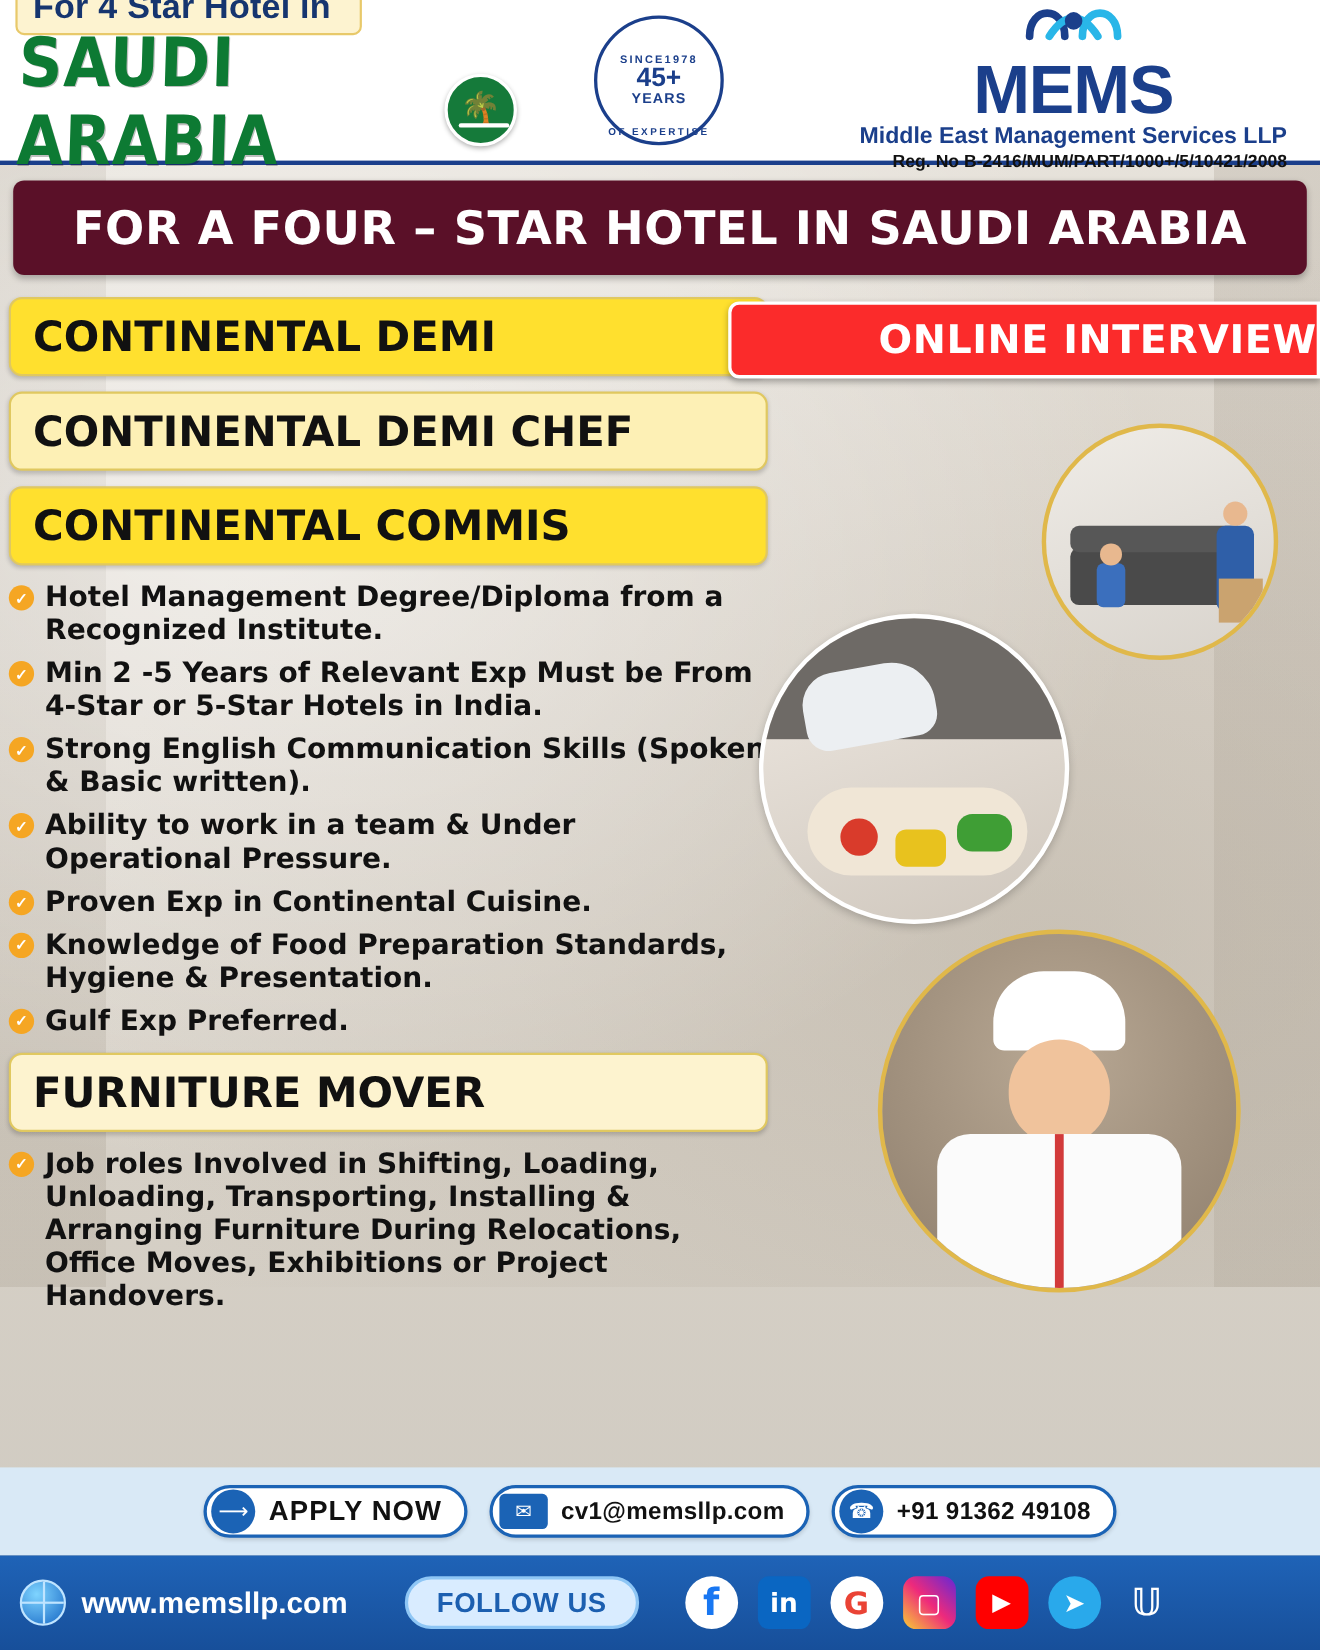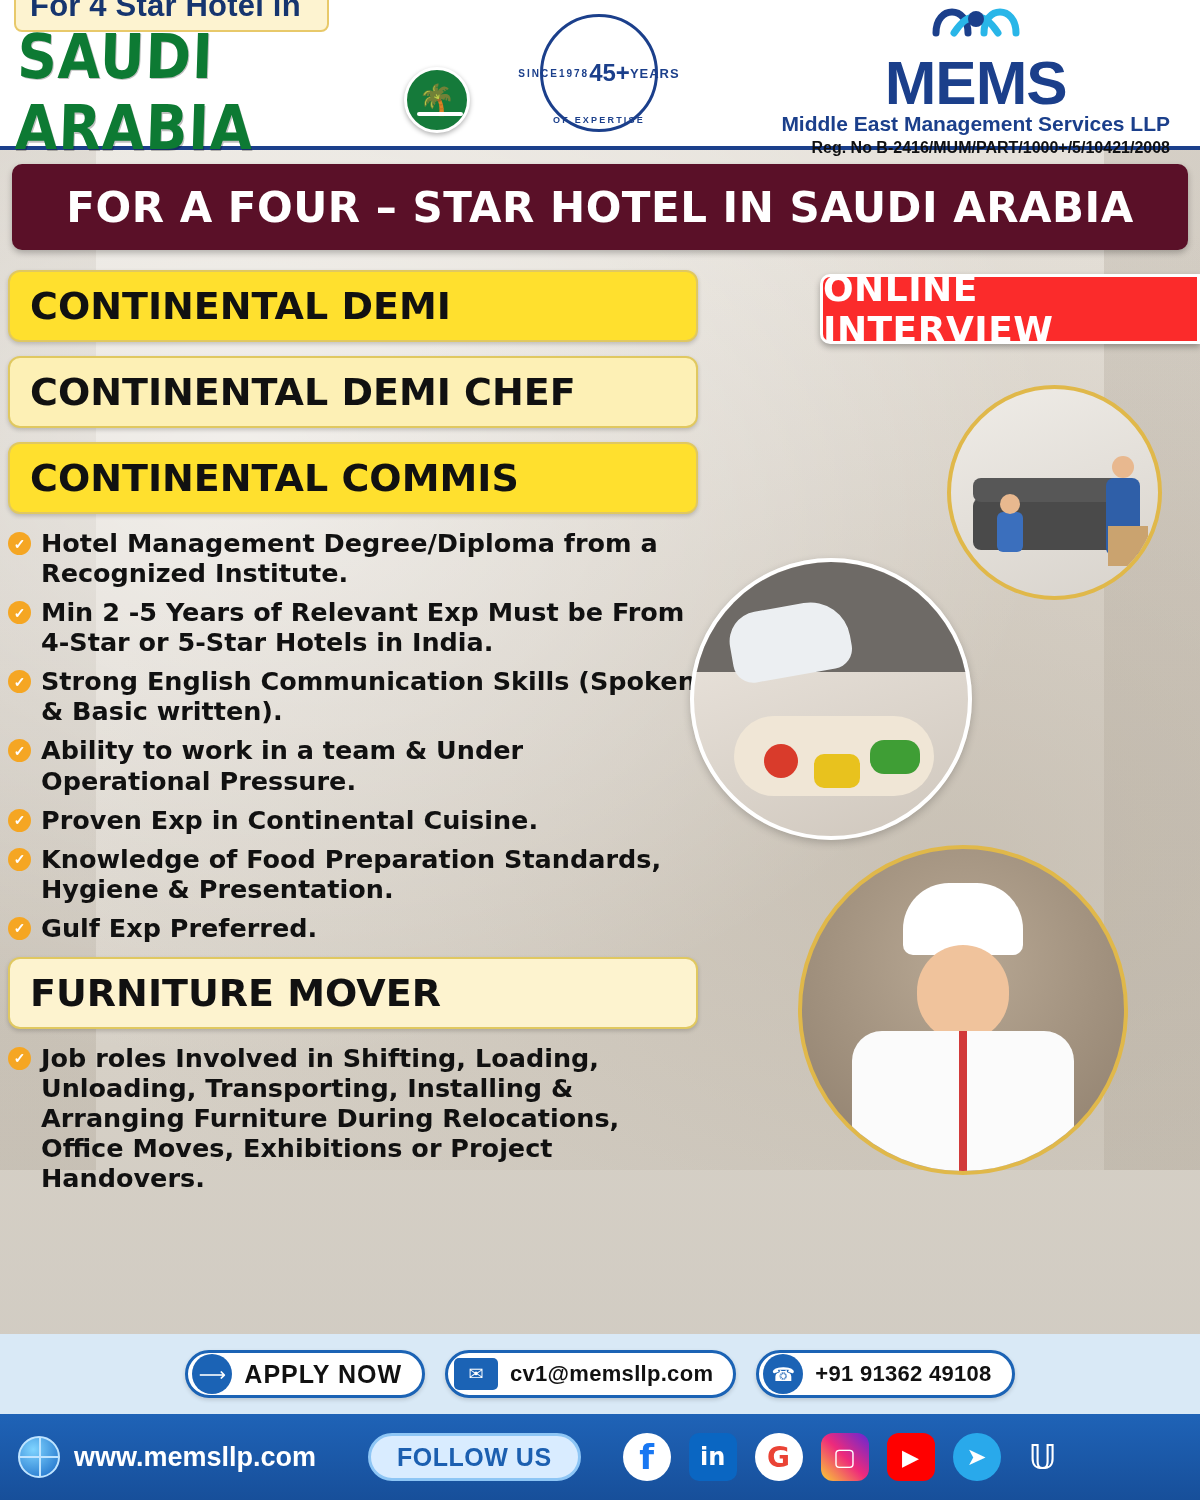--- a/index.html
+++ b/index.html
@@ -64,21 +64,21 @@
   }
   .ksa-flag .palm { color:#fff; font-size: 30px; line-height: 1; }
   .ksa-flag .sword{
     position:absolute; bottom: 14px; left: 10px; width: 46px; height: 4px;
     background:#fff; border-radius: 2px;
   }
 
   .badge {
     width: 118px; height: 118px; border-radius: 50%;
     border: 3px solid #1b3f8b; color: #1b3f8b;
-    display:flex; flex-direction: row; align-items:center; justify-content:center;
+    display:flex; flex-direction: column; align-items:center; justify-content:center;
     margin-left: 70px; position: relative; background:#fff;
   }
   .badge .since { font-size: 10px; font-weight: 700; letter-spacing: 2px; }
   .badge .num { font-size: 24px; font-weight: 800; line-height: .95; }
   .badge .yrs { font-size: 13px; font-weight: 700; letter-spacing: 1px; }
   .badge .ring-txt {
     position:absolute; bottom: 4px; font-size: 9px; letter-spacing: 2.2px; font-weight:700;
   }
 
   .hdr-right { margin-left: auto; padding-right: 30px; text-align: right; }
@@ -125,21 +125,21 @@
     display:flex;align-items:center;justify-content:center; margin-top: 4px;
   }
   .btxt {
     font-size: 25.5px; font-weight: 700; color: #111; line-height: 1.18;
     font-family: "DejaVu Sans", sans-serif;
   }
   .mover-block { margin-top: 14px; }
 
   
   .online-pill {
-    position:absolute; right: 0px; top: 274px; width: 380px; height: 70px;
+    position:absolute; right: 0px; top: 274px; width: 538px; height: 70px;
     background: #fb2b2b; border-radius: 10px 0 0 10px;
     border: 3px solid #fff;
     display:flex; align-items:center; justify-content:flex-end;
     box-shadow: 0 3px 6px rgba(0,0,0,.3); z-index: 6;
   }
   .online-pill span {
     color:#fff; font-size: 36px; font-weight: 800; letter-spacing: .5px;
     font-family: "DejaVu Sans", sans-serif;
   }
 

